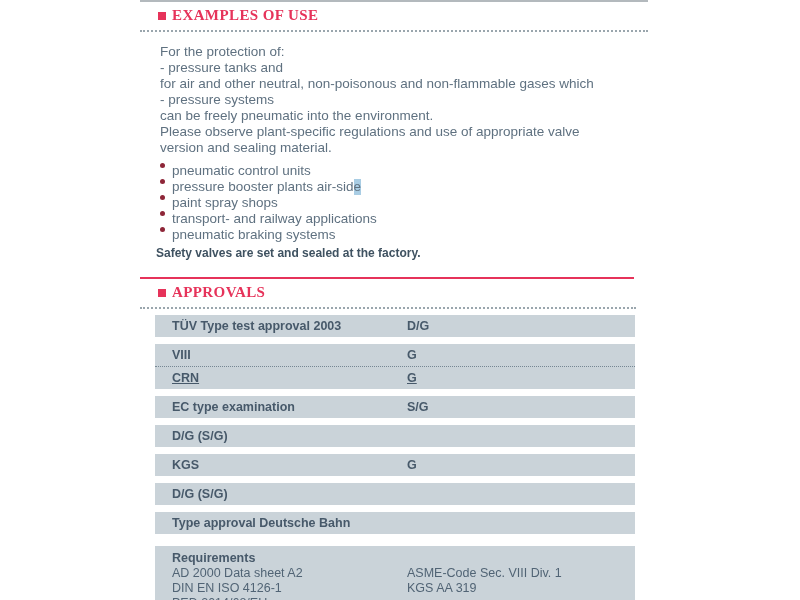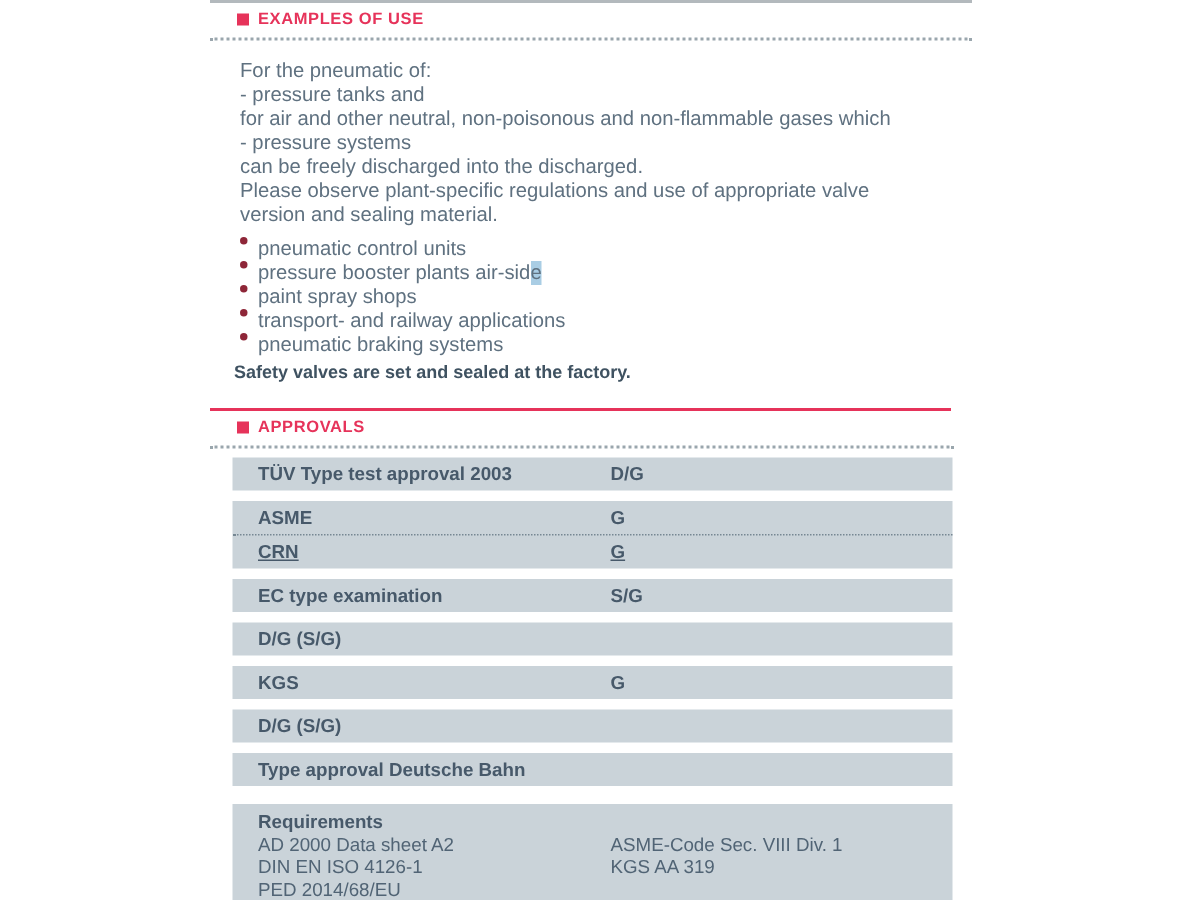--- a/index.html
+++ b/index.html
@@ -26,22 +26,23 @@
     width: 100%;
     background: var(--rule-gray, #b3b9bd);
   }
   .section-header {
     margin: 5px 0 0 18px;
     display: flex;
     align-items: center;
     gap: 6px;
     color: var(--accent-red, #e6335a);
     font-weight: bold;
-    font-size: 11px;
+    font-size: 15px;
     letter-spacing: 0.4px;
+    font-family: Liberation Serif, serif;
   }
   .red-square {
     width: 8px;
     height: 8px;
     flex: none;
     background: var(--accent-red, #e6335a);
   }
   .dotted-rule {
     margin-top: 6px;
     border-top: 2px dotted var(--dotted-gray, #9aa6ad);
@@ -140,25 +141,25 @@
 
     <div class="top-rule"></div>
 
     <div class="section-header">
       <span class="red-square"></span>
       <span>EXAMPLES OF USE</span>
     </div>
     <div class="dotted-rule"></div>
 
     <div class="body-text">
-        <div class="body-line">For the pneumatic of:</div>
+        <div class="body-line">For the protection of:</div>
         <div class="body-line">-  pressure tanks and</div>
         <div class="body-line">for air and other neutral, non-poisonous and non-flammable gases which</div>
         <div class="body-line">-  pressure systems</div>
-        <div class="body-line">can be freely discharged into the discharged.</div>
+        <div class="body-line">can be freely pneumatic into the environment.</div>
         <div class="body-line">Please observe plant-specific regulations and use of appropriate valve</div>
         <div class="body-line">version and sealing material.</div>
       </div>
 
     <ul class="bullet-list">
         <li>
           <span class="bullet-dot"></span>
           <span>pneumatic control units</span>
         </li>
         <li>
@@ -192,21 +193,21 @@
 
     <div class="approvals-table">
         <div class="row-group">
           <div class="approval-row">
             <span class="approval-label">TÜV Type test approval 2003</span>
             <span class="approval-value">D/G</span>
           </div>
         </div>
         <div class="row-group">
           <div class="approval-row">
-            <span class="approval-label">ASME</span>
+            <span class="approval-label">VIII</span>
             <span class="approval-value">G</span>
           </div>
           <div class="approval-row">
             <span class="approval-label">CRN</span>
             <span class="approval-value">G</span>
           </div>
         </div>
         <div class="row-group">
           <div class="approval-row">
             <span class="approval-label">EC type examination</span>

